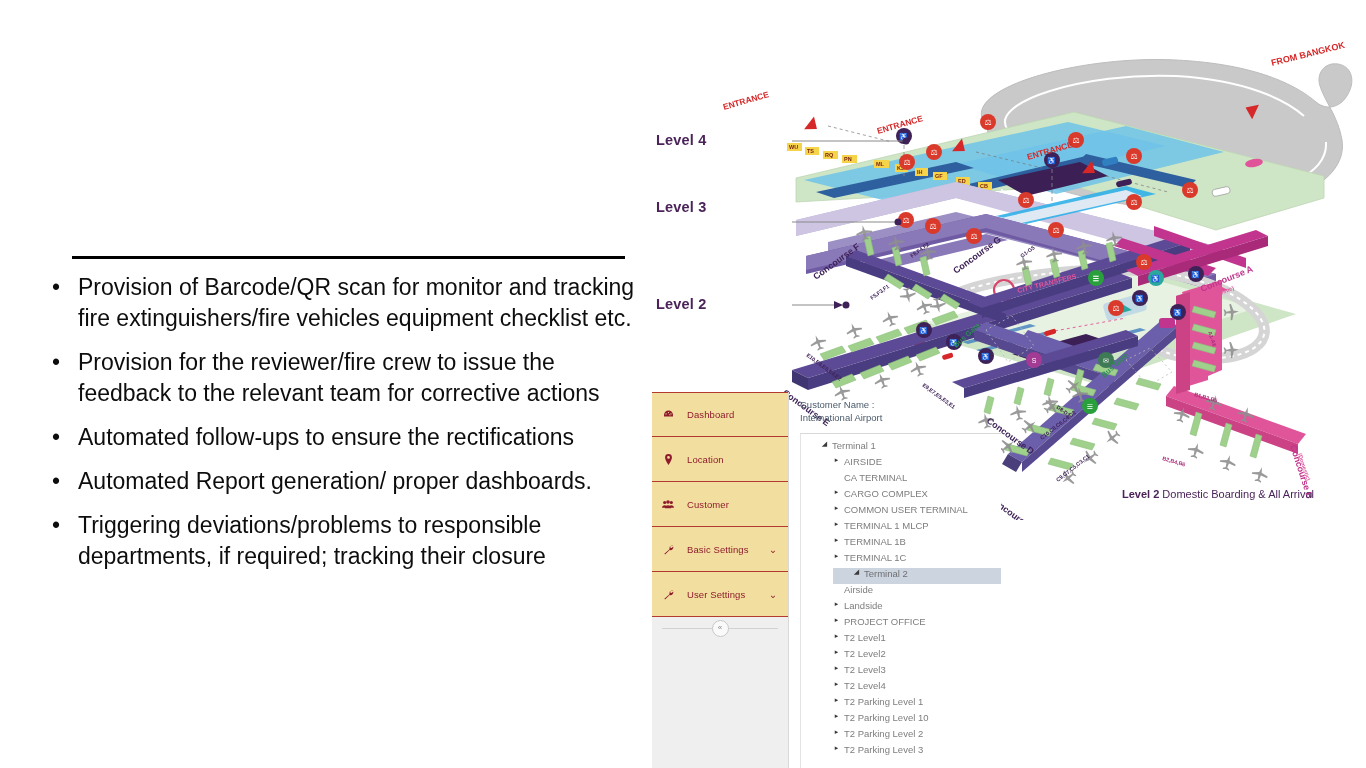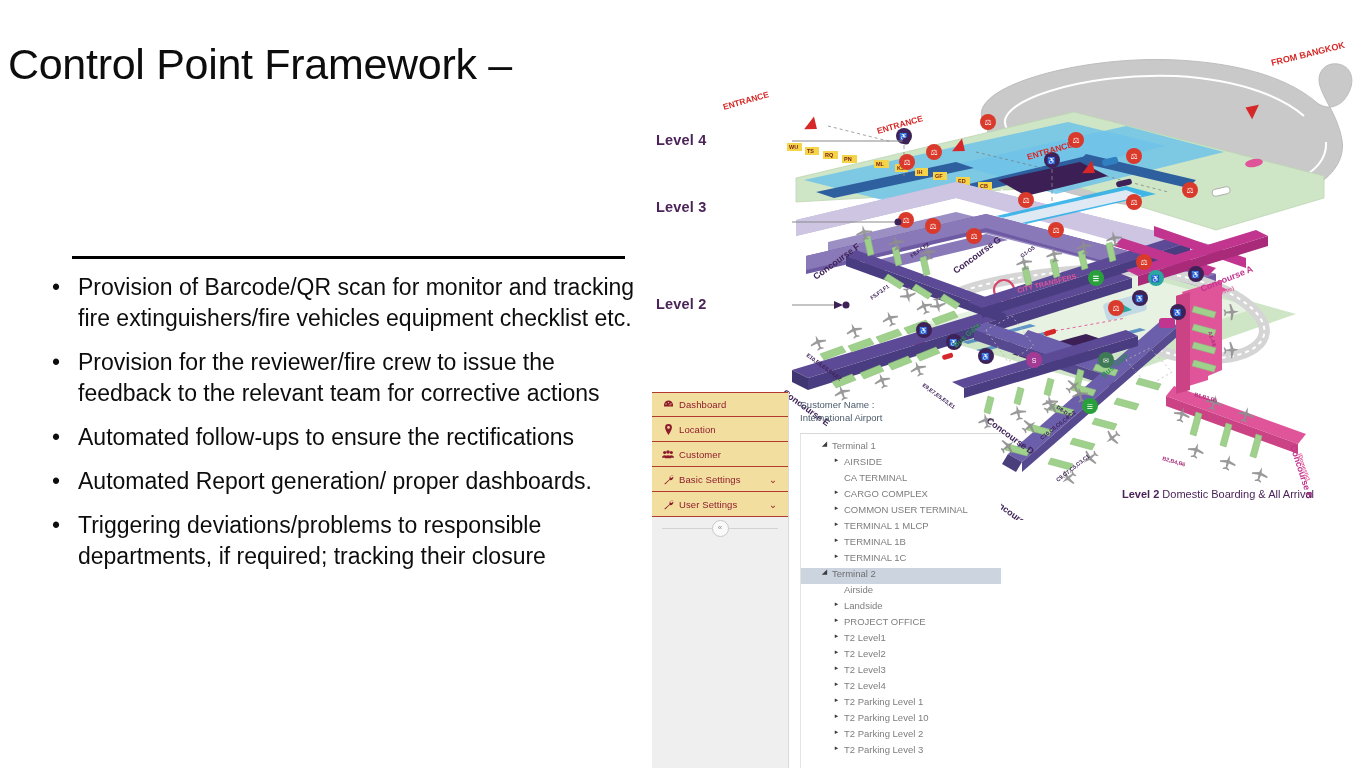--- a/index.html
+++ b/index.html
@@ -36,23 +36,23 @@
 
   
   .appui{position:absolute;left:652px;top:392px;width:714px;height:376px;overflow:hidden;}
 
   .app-sidebar{
     position:absolute;left:0;top:0;width:136px;height:376px;background:#efefef;
     border-right:1px solid #d9d9d9;
   }
   .menu{background:#f2dfa0;}
   .menu-item{
-    height:25px;display:flex;align-items:center;padding:0 8px;
+    height:45px;display:flex;align-items:center;padding:0 8px;
     border-bottom:1px solid #b23a2e;color:#8e1b2b;font-size:9.5px;
-    background:#f2dfa0;box-sizing:border-box;
+    background:#f2dfa0;box-sizing:border-box;gap:8px;
   }
   .menu-item:first-child{border-top:1px solid #b23a2e;}
   .menu-ico{
     width:16px;flex:0 0 16px;display:flex;align-items:center;justify-content:center;
     color:#8e1b2b;
   }
   .menu-ico svg{display:block;}
   .menu-label{flex:1 1 auto;padding-left:3px;letter-spacing:.1px;}
   .menu-caret{flex:0 0 14px;display:flex;align-items:center;justify-content:center;color:#8e1b2b;}
 
@@ -75,21 +75,21 @@
   .tree-card{
     position:absolute;left:11px;top:41px;width:200px;height:335px;
     border-top:1px solid #d8d8d8;border-left:1px solid #e4e4e4;background:#fff;
     overflow:hidden;
   }
   .tree-list{padding-top:6px;}
   .tree-row{
     display:flex;height:16px;font-size:9.5px;color:#7d7d7d;
     white-space:nowrap;
   }
-  .tree-row.sel{background:#ccd4e0;color:#6f6f6f;}
+  .tree-row.sel{background:#ccd4e0;color:#6f6f6f;margin-left:32px;}
   .tree-arrow{
     flex:0 0 11px;width:11px;text-align:center;font-size:7px;color:#3b3b3b;line-height:1;
   }
   .tree-label{padding-left:2px;}
   .lvl0{padding-left:18px;}
   .lvl1{padding-left:30px;}
 
   
   .map{position:absolute;left:656px;top:30px;width:710px;height:490px;}
   .map svg{display:block;}
@@ -101,21 +101,20 @@
     position:absolute;left:466px;top:458px;font-size:11px;color:#4b2359;white-space:nowrap;
   }
   .map-caption b{font-weight:700;}
 </style>
 </head>
 <body>
 
 <div class="slide">
 
   <div class="title-block">
-    <div class="title-line">Control Point Framework –</div>
   </div>
 
   <div class="title-rule"></div>
 
   <div class="bullets">
     <div class="bullet">
       <div class="bullet-dot">•</div>
       <div class="bullet-text">Provision of Barcode/QR scan for monitor and tracking fire extinguishers/fire vehicles equipment checklist etc.</div>
     </div>
     <div class="bullet">

